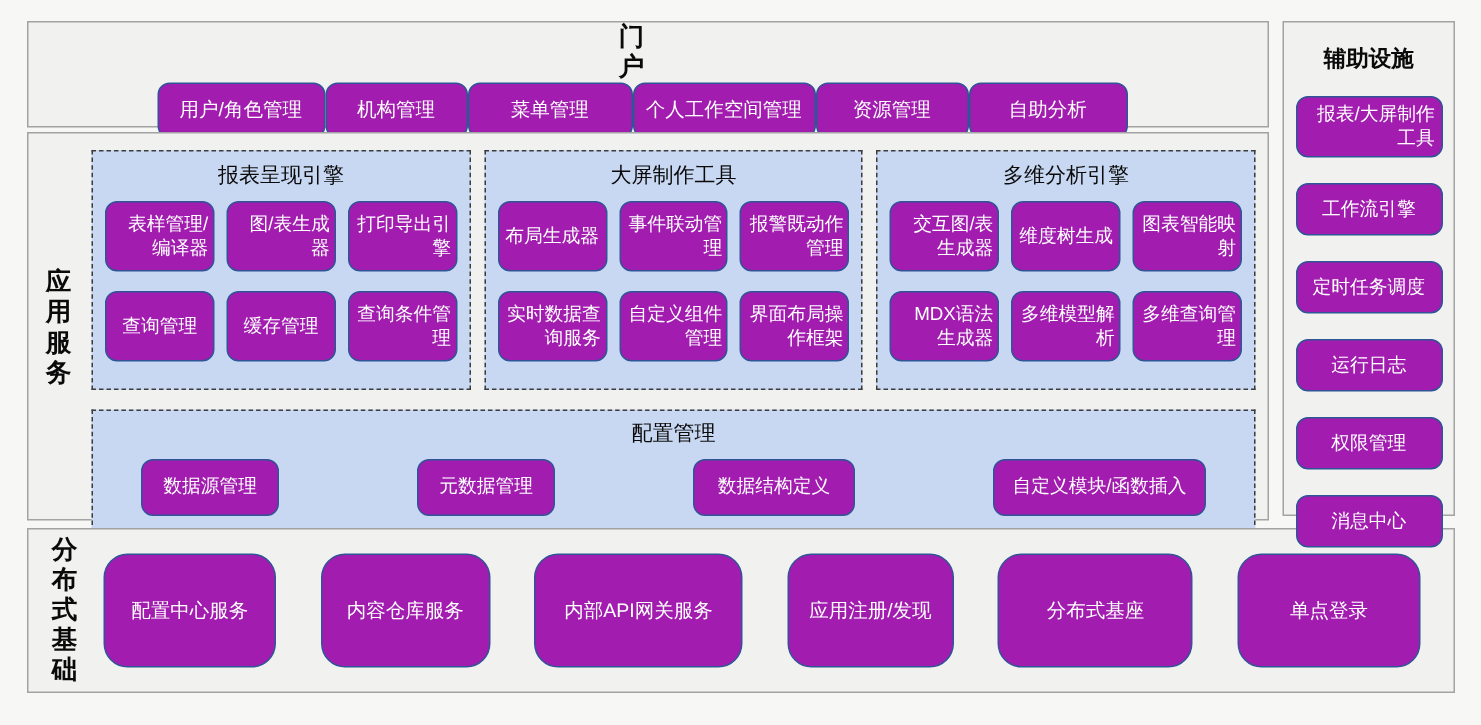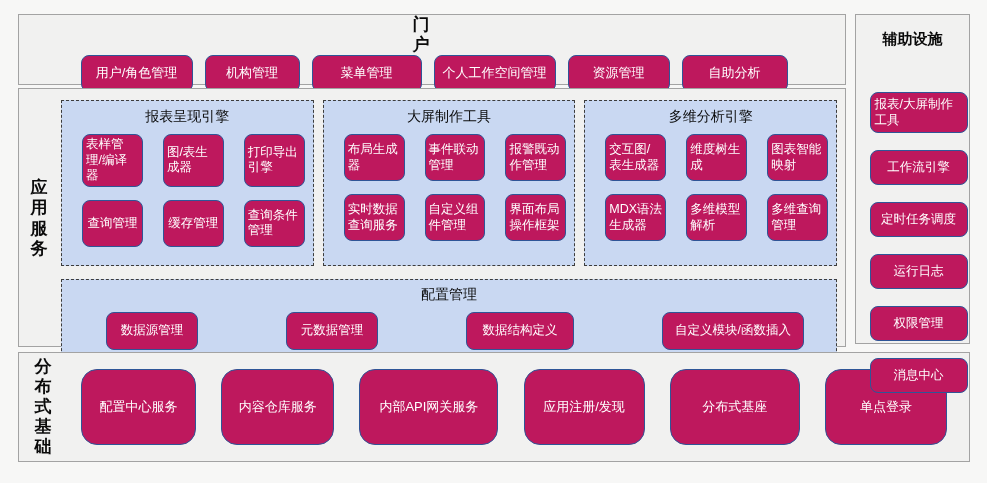--- a/index.html
+++ b/index.html
@@ -15,25 +15,24 @@
   .sect {
     position:absolute; background:#f1f1f0;
     border:1px solid #a3a3a3; box-sizing:border-box;
   }
   .vlabel {
     font-weight:bold; font-size:17px; color:#0a0a0a;
     width:20px; line-height:1.18; word-break:break-all;
     text-align:center; flex-shrink:0;
   }
   .btn {
-    background:#be185d; border:1px solid #2f5597; border-radius:8px;
+    background:#a21caf; border:1px solid #2f5597; border-radius:8px;
     color:#ffffff; display:flex; align-items:center; justify-content:center;
-    text-align:left; cursor:pointer; box-sizing:border-box;
+    text-align:right; cursor:pointer; box-sizing:border-box;
     line-height:1.25;
-    margin-left:12px;
   }
   
   #portal { left:18px; top:14px; width:828px; height:71px;
     display:flex; align-items:center; padding:0 20px 0 12px;flex-direction:column; }
   #portal .vlabel { margin-right:14px; }
   .portal-btns { flex:1; display:flex; justify-content:space-between; align-items:center; }
   .portal-btn { height:37px; font-size:13px; padding:0 8px; }
   
   #app { left:18px; top:88px; width:828px; height:259px;
     display:flex; align-items:stretch; padding:11px 8px 9px 10px; }
@@ -51,21 +50,21 @@
   .config-row { display:flex; justify-content:space-between; align-items:center; }
   .config-btn { height:38px; font-size:12.5px; padding:0 12px; }
   
   #foundation { left:18px; top:352px; width:952px; height:110px;
     display:flex; align-items:center; padding:0 22px 0 14px; }
   #foundation .vlabel { margin-right:16px; }
   .found-btns { flex:1; display:flex; justify-content:space-between; align-items:center; }
   .found-btn { height:76px; border-radius:16px; font-size:13px; padding:4px 10px; }
   
   #aux { left:855px; top:14px; width:115px; height:330px;
-    display:flex; flex-direction:column; align-items:center; padding:10px 16px;gap:28px; }
+    display:flex; flex-direction:column; align-items:center; padding:10px 16px; }
   .aux-title { font-weight:bold; font-size:15px; color:#0a0a0a; margin:5px 0 2px; }
   .aux-btns { display:flex; flex-direction:column; gap:17px; margin-top:13px; align-items:center; }
   .aux-btn { width:98px; min-height:35px; font-size:12.5px; padding:4px 4px; }
 </style>
 </head>
 <body>
 
 <div class="canvas">
 
   <div class="sect" id="portal">
@@ -136,21 +135,21 @@
       </div>
     </div>
   </div>
 
   <div class="sect" id="foundation">
     <div class="vlabel">分布式基础</div>
     <div class="found-btns">
       <div class="btn found-btn" style="width:115px">配置中心服务</div>
       <div class="btn found-btn" style="width:113px">内容仓库服务</div>
       <div class="btn found-btn" style="width:139px">内部API网关服务</div>
-      <div class="btn found-btn" style="width:121px">应用注册/发现</div>
+      <div class="btn found-btn" style="width:111px">应用注册/发现</div>
       <div class="btn found-btn" style="width:130px">分布式基座</div>
       <div class="btn found-btn" style="width:122px">单点登录</div>
     </div>
   </div>
 
   <div class="sect" id="aux">
     <div class="aux-title">辅助设施</div>
     <div class="aux-btns">
       <div class="btn aux-btn">报表/大屏制作工具</div>
       <div class="btn aux-btn">工作流引擎</div>

